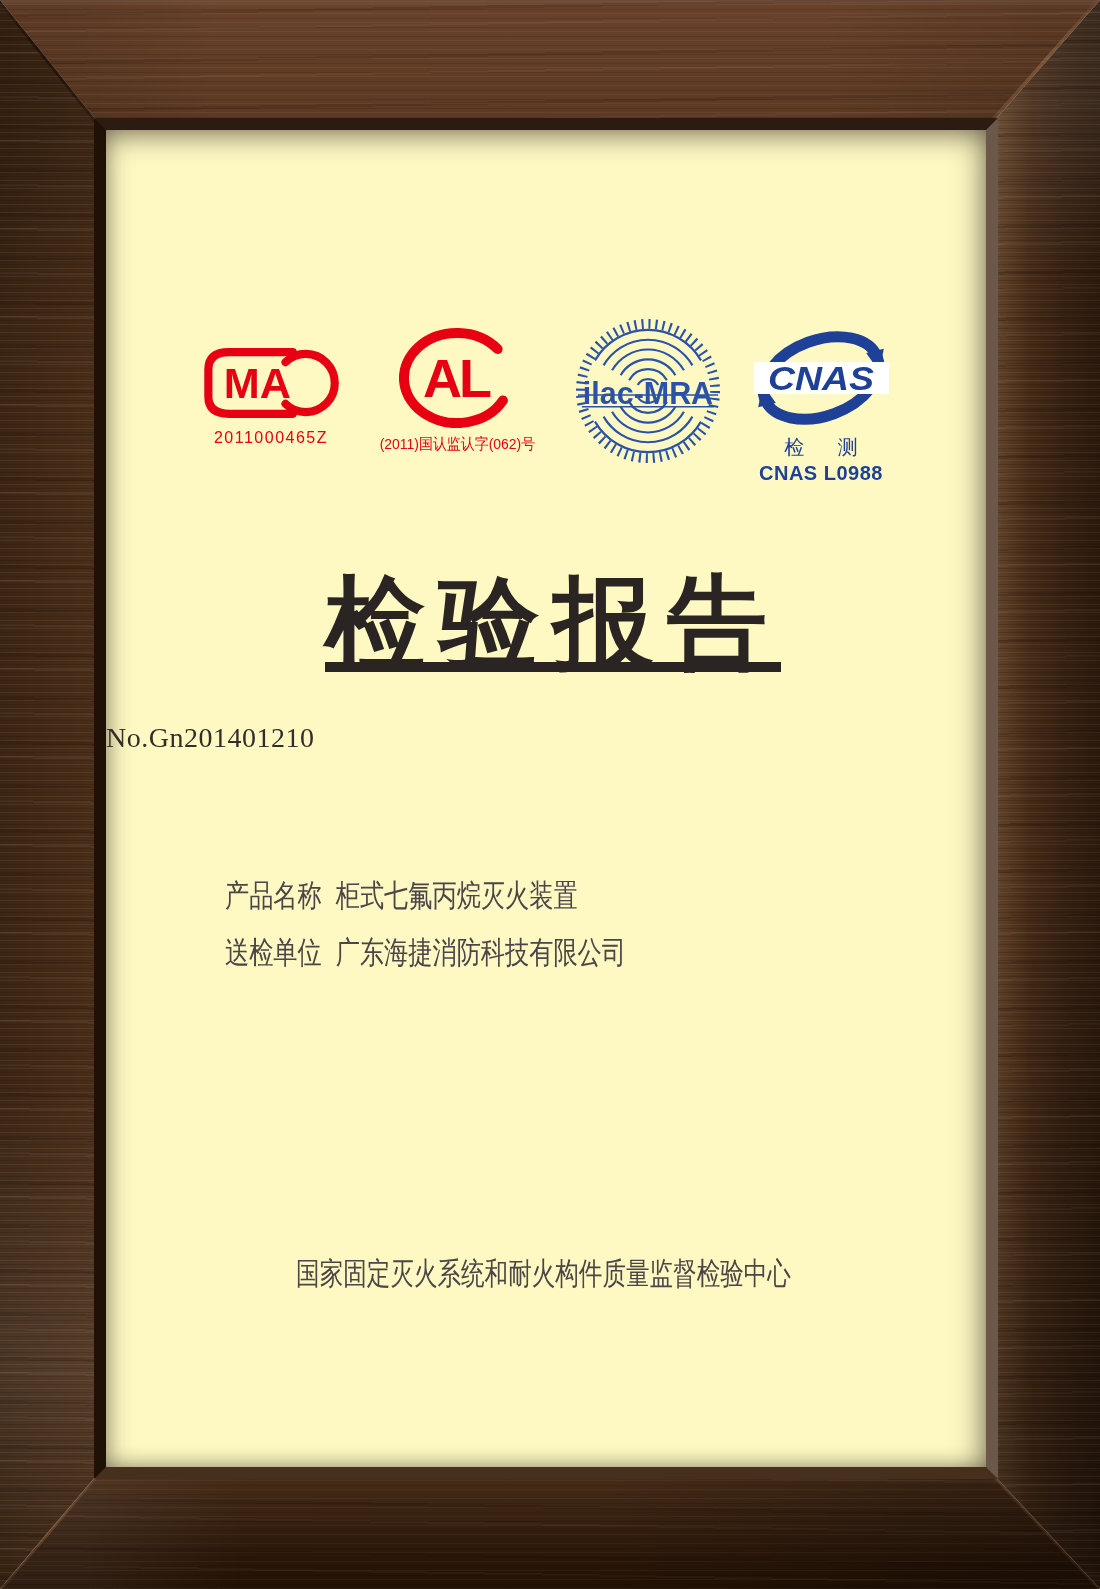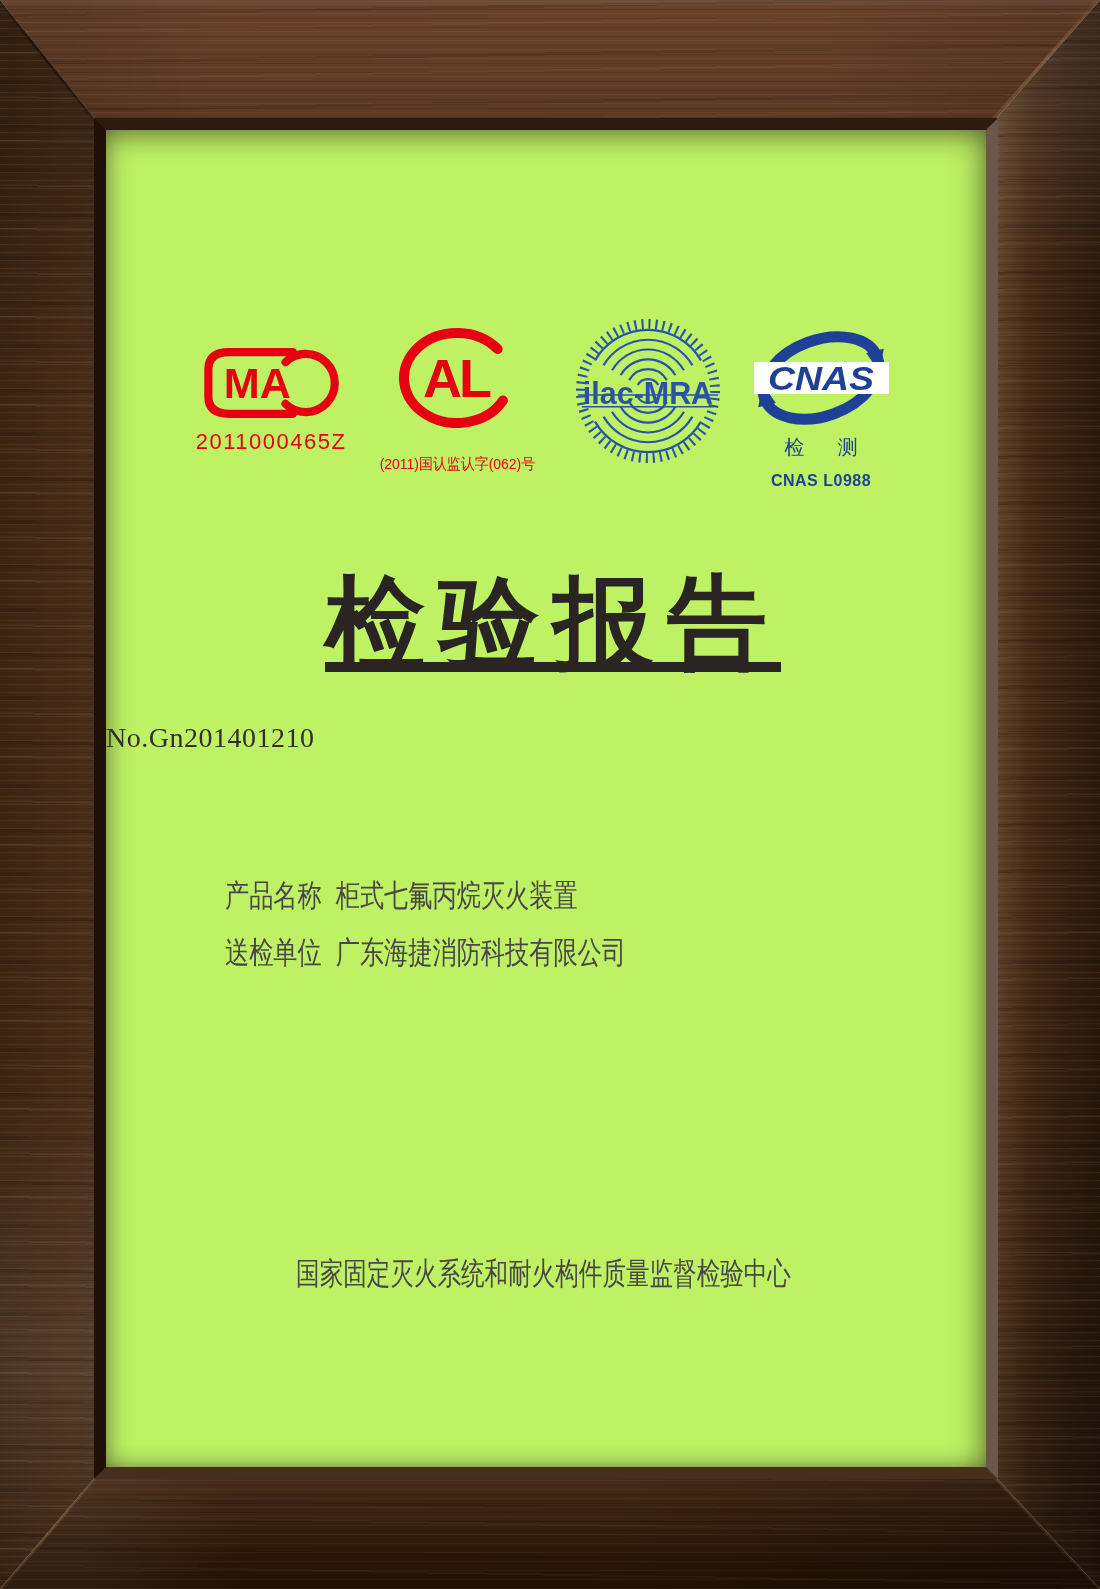--- a/index.html
+++ b/index.html
@@ -59,51 +59,51 @@
   .inner-lip {
     position: absolute; left: 94px; top: 118px; width: 904px; height: 1361px;
     box-sizing: border-box;
     border-style: solid; border-width: 12px;
     border-color: #2c1b10 #6b584a #46301d #201107;
     border-radius: 2px;
   }
   
   .paper {
     position: absolute; left: 106px; top: 130px; width: 880px; height: 1337px;
-    background: #bef264;
+    background: #fef9c3;
     box-shadow:
       inset 0 16px 26px -8px rgba(45,35,28,0.42),
       inset 0 -10px 20px -8px rgba(45,35,28,0.30),
       inset 14px 0 24px -10px rgba(45,35,28,0.28),
       inset -18px 0 28px -10px rgba(45,35,28,0.36);
   }
   
   .logo-row {
     position: absolute; top: 186px; left: 0; width: 100%;
     display: flex; justify-content: center; align-items: flex-start; gap: 28px;
   }
   .logo-block { display: flex; flex-direction: column; align-items: center; }
   .lb-cma  { width: 140px; margin-top: 26px; }
-  .lb-cal  { width: 176px; margin-top: 12px; gap: 20px; }
+  .lb-cal  { width: 176px; margin-top: 12px; }
   .lb-ilac { width: 150px; margin-top: 0; justify-content: center; }
   .lb-cnas { width: 140px; margin-top: 10px; }
   .cma-number {
-    margin-top: 5px; color: #e60012; font-size: 22px; letter-spacing: 1.5px;
+    margin-top: 5px; color: #e60012; font-size: 16px; letter-spacing: 1.5px;
     white-space: nowrap;
   }
   .cal-caption {
     margin-top: 6px; color: #e60012; font-size: 15.5px; white-space: nowrap;
     display: inline-block; transform: scaleX(0.9); transform-origin: center;
   }
   .cnas-caption-cn {
     margin-top: 3px; color: #1e4096; font-size: 20px; letter-spacing: 14px;
     text-indent: 14px; white-space: nowrap; font-weight: normal;
   }
   .cnas-code {
-    margin-top: 11px; color: #1e4096; font-size: 16px; font-weight: bold;
+    margin-top: 1px; color: #1e4096; font-size: 20px; font-weight: bold;
     letter-spacing: 0.5px; white-space: nowrap;
   }
   svg text { font-family: "Liberation Sans", sans-serif; }
   
   .report-title {
     position: absolute; top: 437px; left: 0; width: 100%;
     text-align: center; color: #2a2422;
     font-size: 100px; font-weight: bold; line-height: 1.1;
     letter-spacing: 14px; text-indent: 14px; white-space: nowrap; text-decoration: underline;
   }

